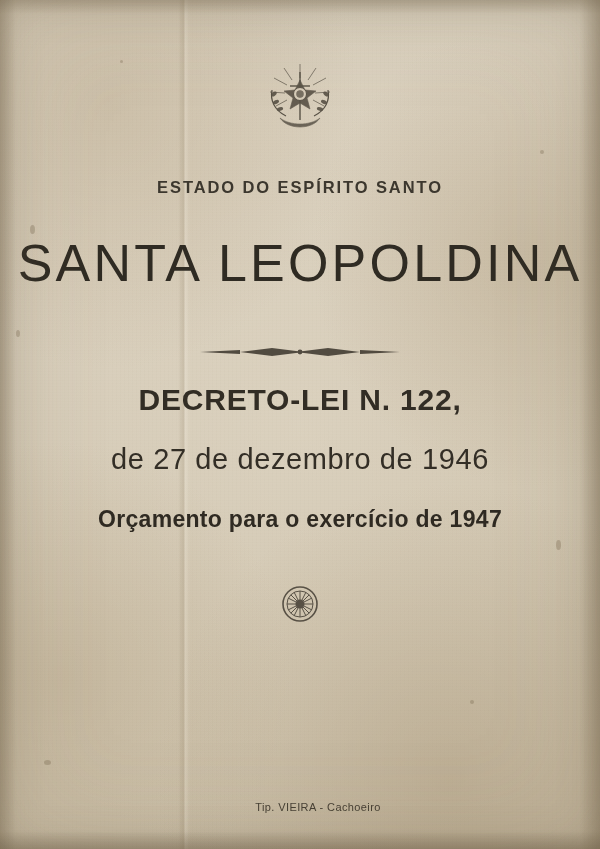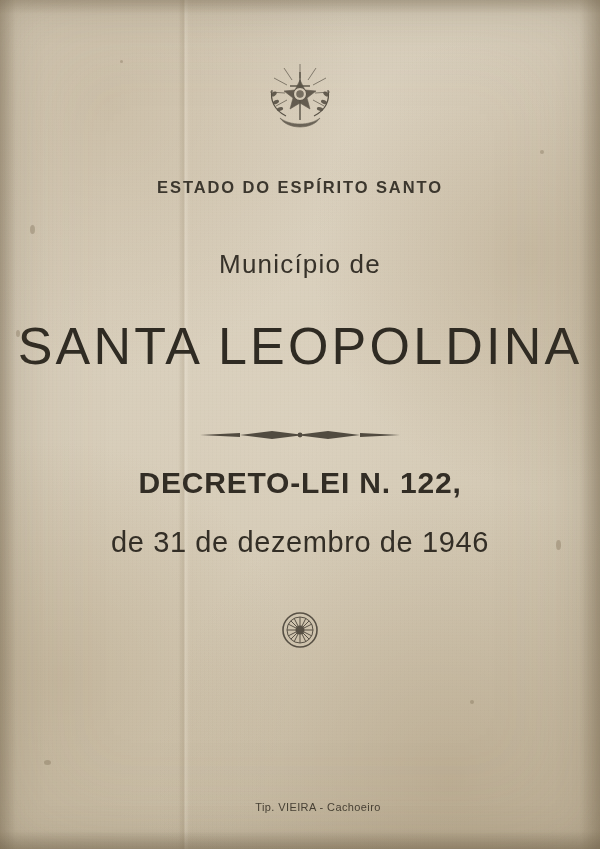--- a/index.html
+++ b/index.html
@@ -233,38 +233,38 @@
           <ellipse cx="70" cy="44" rx="3.2" ry="1.8" transform="rotate(25 70 44)"></ellipse>
           <ellipse cx="66" cy="51" rx="3.2" ry="1.8" transform="rotate(15 66 51)"></ellipse>
         </g>
 
         <path d="M26 60 C36 68, 56 68, 66 60 C58 72, 34 72, 26 60 Z" fill="#3d372d" stroke="#3d372d" stroke-width="0.6" opacity="0.85"></path>
       </g>
     </svg>
 
     <div class="state-line">ESTADO DO ESPÍRITO SANTO</div>
 
-    <div class="municipio">Município de</div>
 
     <div class="city">SANTA LEOPOLDINA</div>
 
     <svg class="ornament" viewBox="0 0 200 14" aria-hidden="true">
       <g fill="#3a342b">
         <polygon points="0,7 40,5 40,9"></polygon>
         <polygon points="200,7 160,5 160,9"></polygon>
         <polygon points="40,7 72,3 104,7 72,11"></polygon>
         <polygon points="96,7 128,3 160,7 128,11"></polygon>
         <circle cx="100" cy="7" r="2.4"></circle>
       </g>
     </svg>
 
     <div class="decree">DECRETO-LEI N. 122,</div>
 
-    <div class="decree-date">de 31 de dezembro de 1946</div>
-
+    <div class="decree-date">de 27 de dezembro de 1946</div>
+
+    <div class="budget">Orçamento para o exercício de 1947</div>
 
     <svg class="rosette" viewBox="0 0 38 38" aria-hidden="true">
       <circle cx="19" cy="19" r="17" fill="none" stroke="#3a342b" stroke-width="1.6"></circle>
       <circle cx="19" cy="19" r="13" fill="none" stroke="#3a342b" stroke-width="1"></circle>
       <circle cx="19" cy="19" r="4.5" fill="#3a342b"></circle>
       <g stroke="#3a342b" stroke-width="1">
         <line x1="19" y1="6" x2="19" y2="32"></line>
         <line x1="6" y1="19" x2="32" y2="19"></line>
         <line x1="9.8" y1="9.8" x2="28.2" y2="28.2"></line>
         <line x1="28.2" y1="9.8" x2="9.8" y2="28.2"></line>

